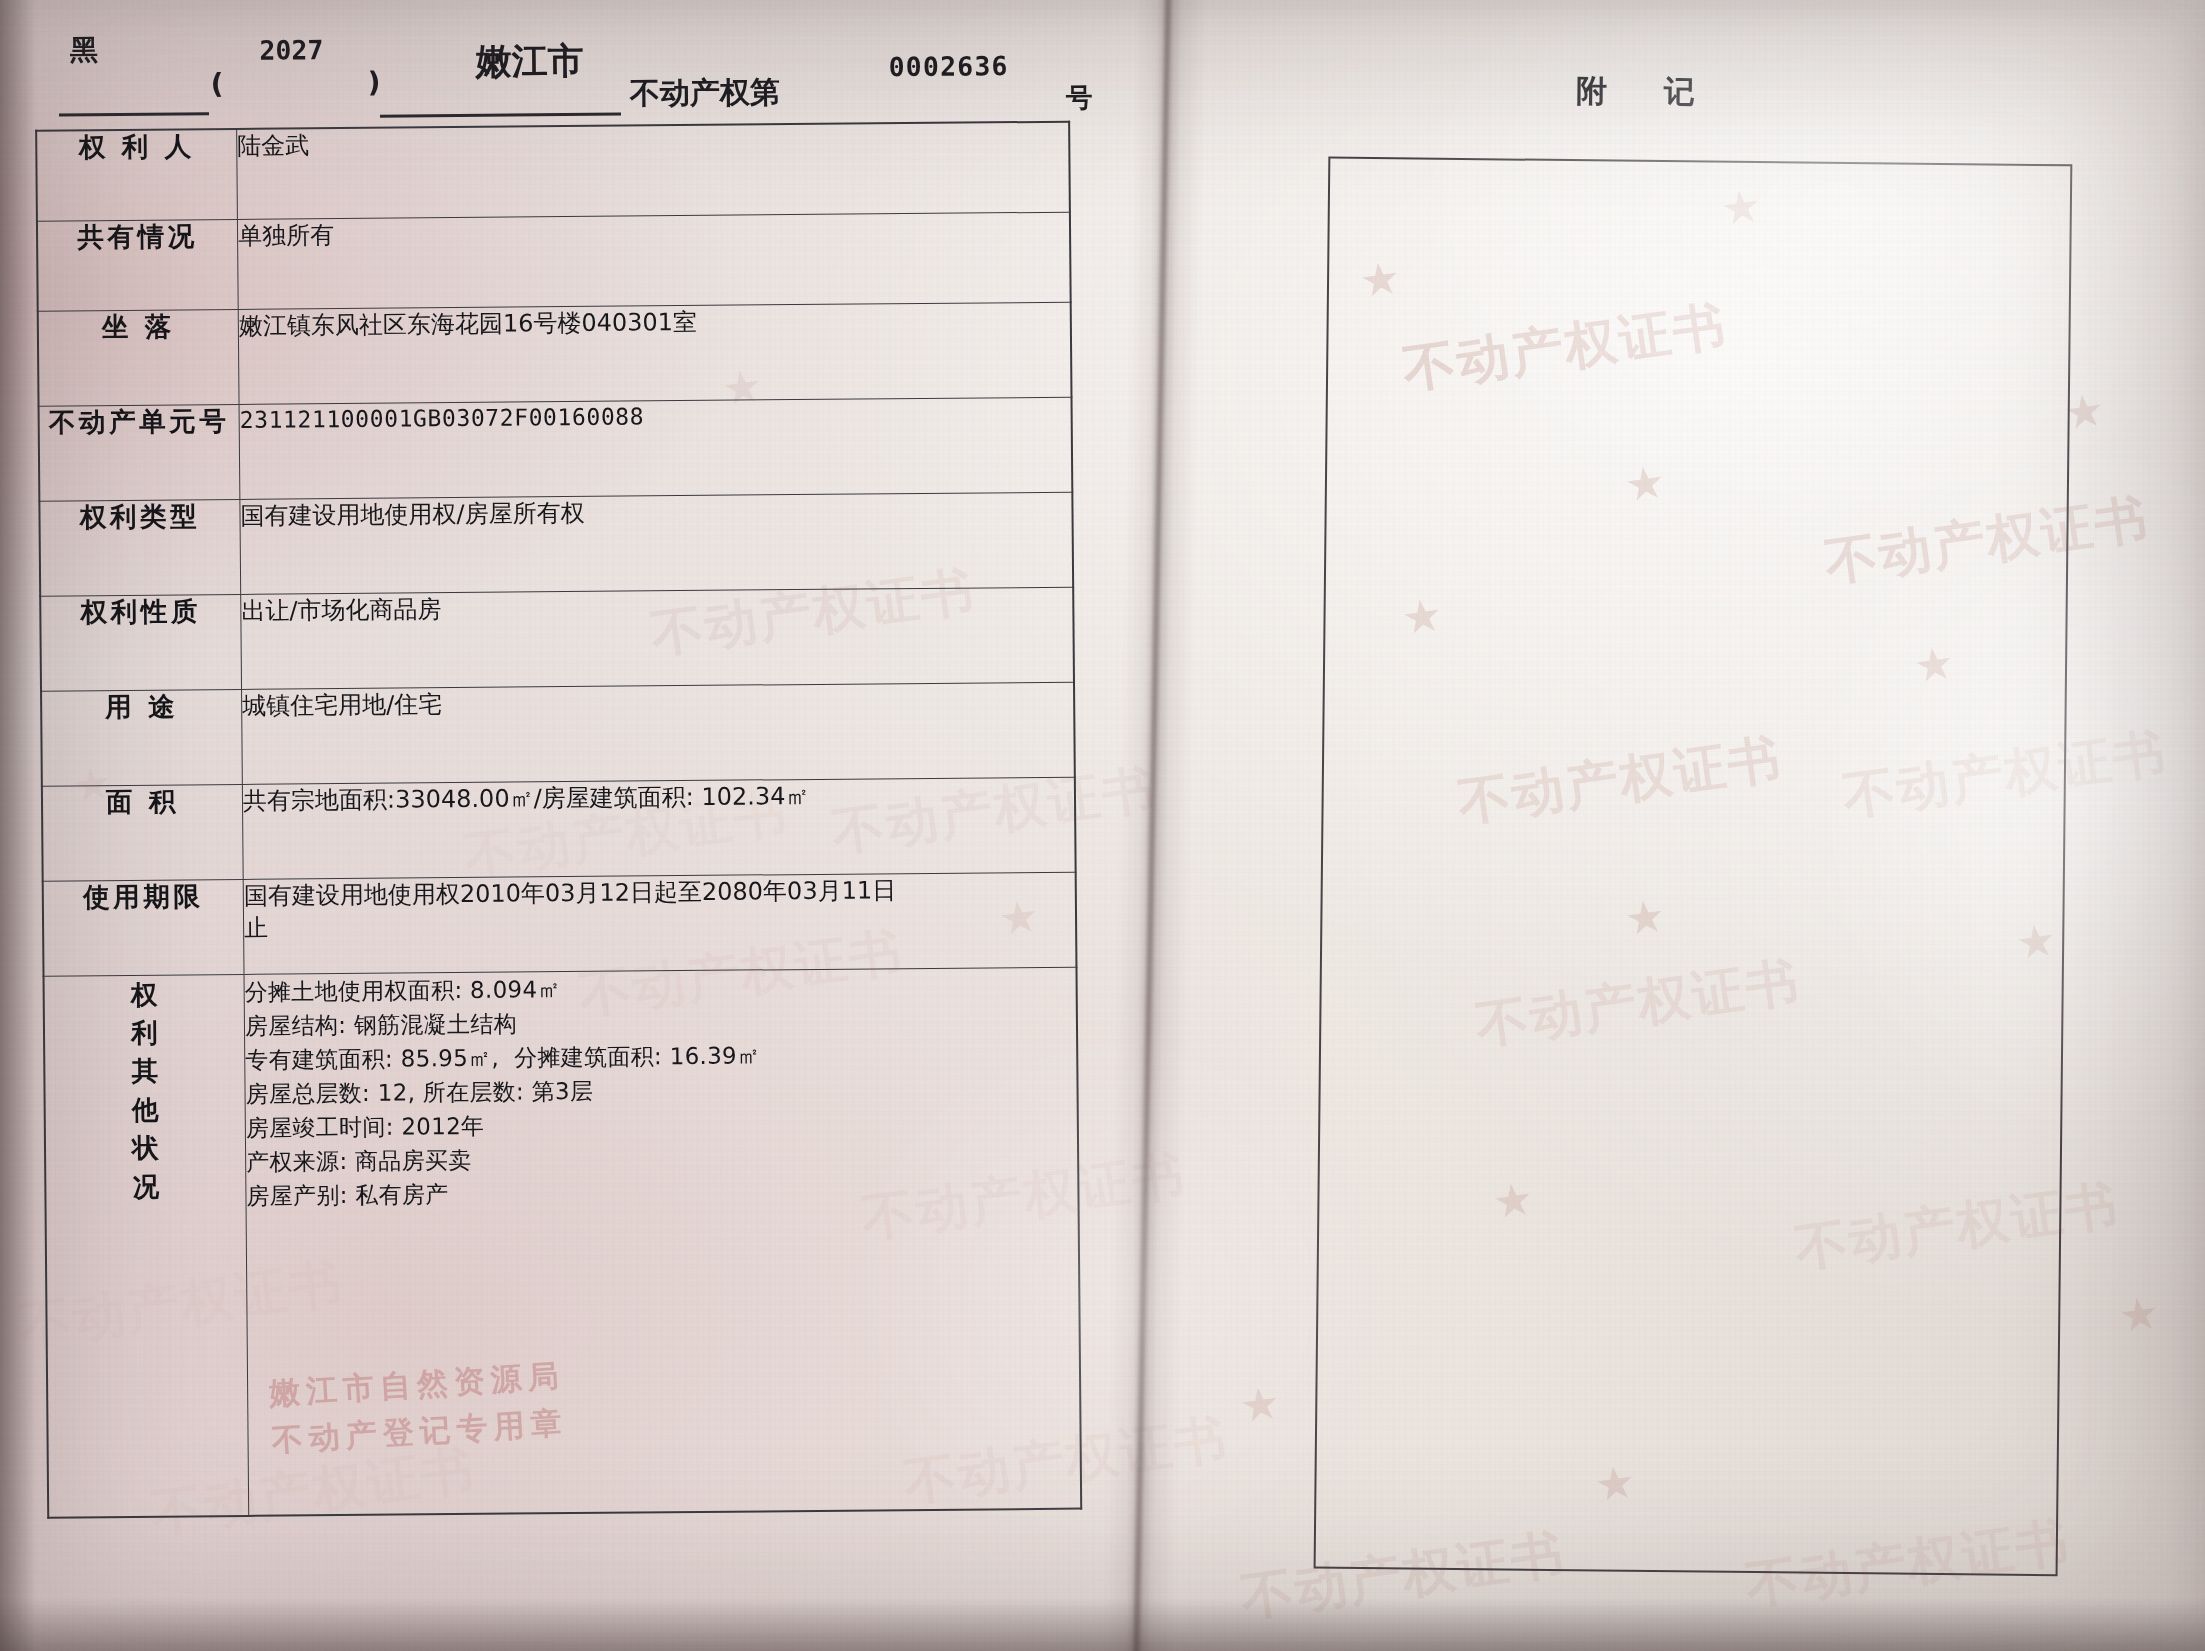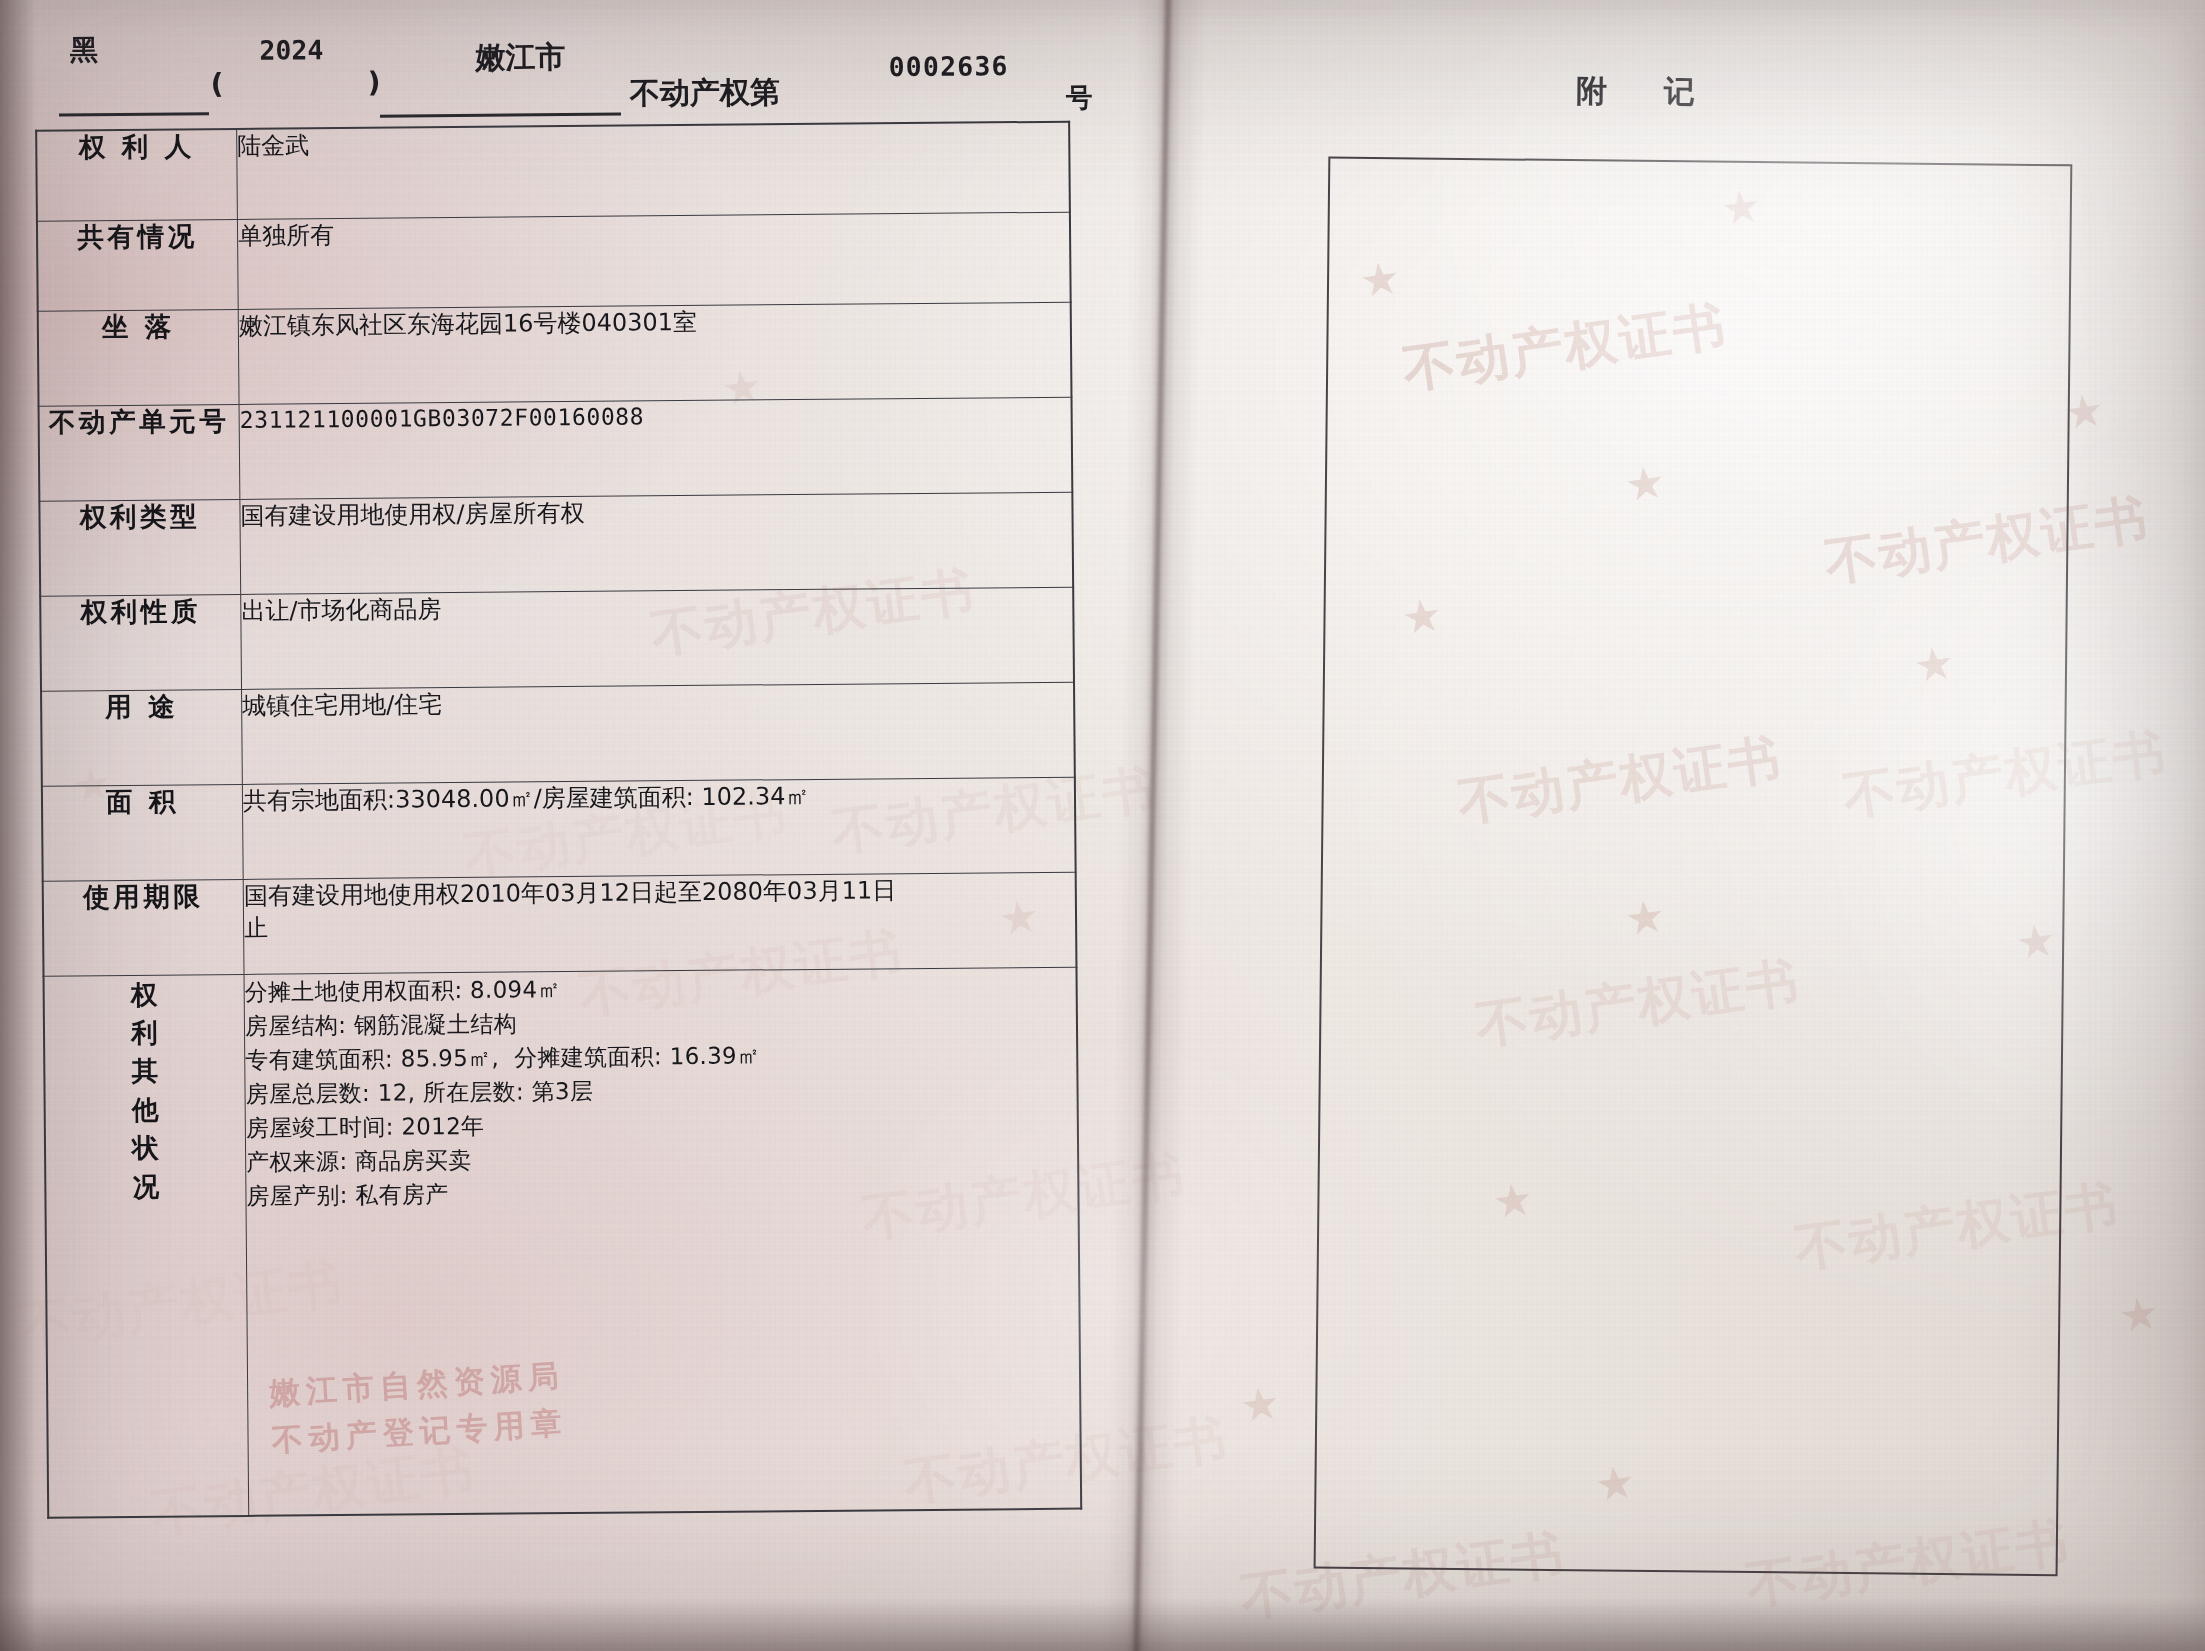--- a/index.html
+++ b/index.html
@@ -84,21 +84,21 @@
     transform-origin:0 0;
   }
 
   
   #hdr{position:absolute;left:54px;top:24px;width:1035px;height:96px;}
   .hdr-t{position:absolute;color:#1d1d22;font-weight:700;}
   #hdr .prov{left:15.6px;top:8.4px;font-size:28px;}
   #hdr .yr{left:205px;top:13.2px;font-size:26.5px;font-family:"DejaVu Sans Mono","Liberation Mono",monospace;}
   #hdr .paren-l{left:156px;top:45px;font-size:28px;}
   #hdr .paren-r{left:313px;top:45px;font-size:28px;}
-  #hdr .city{left:421px;top:18px;font-size:30px;}
+  #hdr .city{left:421px;top:18px;font-size:36px;}
   #hdr .kind{left:575px;top:55px;font-size:30px;}
   #hdr .num{left:834px;top:35px;font-size:26.5px;font-family:"DejaVu Sans Mono","Liberation Mono",monospace;letter-spacing:1.2px;}
   #hdr .hao{left:1011px;top:65px;font-size:26.5px;}
   
   #hdr .rule1{position:absolute;left:3.6px;top:90px;width:150px;height:3px;background:#2a2a2f;}
   #hdr .rule2{position:absolute;left:325px;top:94px;width:241px;height:3px;background:#2a2a2f;}
 
   
   #tbl{
     position:absolute;left:34px;top:130px;width:1035px;
@@ -210,21 +210,21 @@
     <div class="wm star" style="left:1240px;top:1378px;font-size:45px;">★</div>
     <div class="wm star" style="left:999px;top:891px;font-size:45px;opacity:.7;">★</div>
     <div class="wm star" style="left:722px;top:361px;font-size:45px;opacity:.6;">★</div>
     <div class="wm star" style="left:72px;top:758px;font-size:45px;opacity:.45;">★</div>
   </div>
 
   <div id="leftleaf">
 
     <div id="hdr">
       <span class="hdr-t prov">黑</span>
-      <span class="hdr-t yr">2024</span>
+      <span class="hdr-t yr">2027</span>
       <span class="hdr-t paren-l">(</span>
       <span class="hdr-t paren-r">)</span>
       <span class="hdr-t city">嫩江市</span>
       <span class="hdr-t kind">不动产权第</span>
       <span class="hdr-t num">0002636</span>
       <span class="hdr-t hao">号</span>
       <span class="rule1"></span>
       <span class="rule2"></span>
     </div>
 

